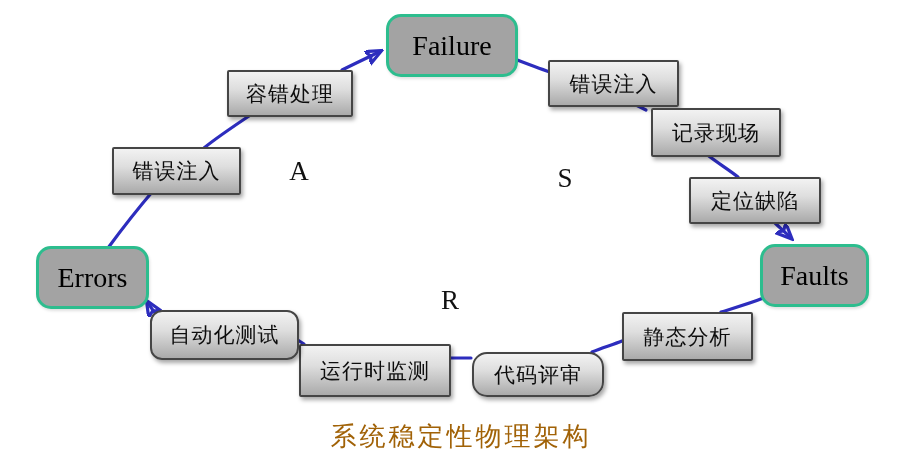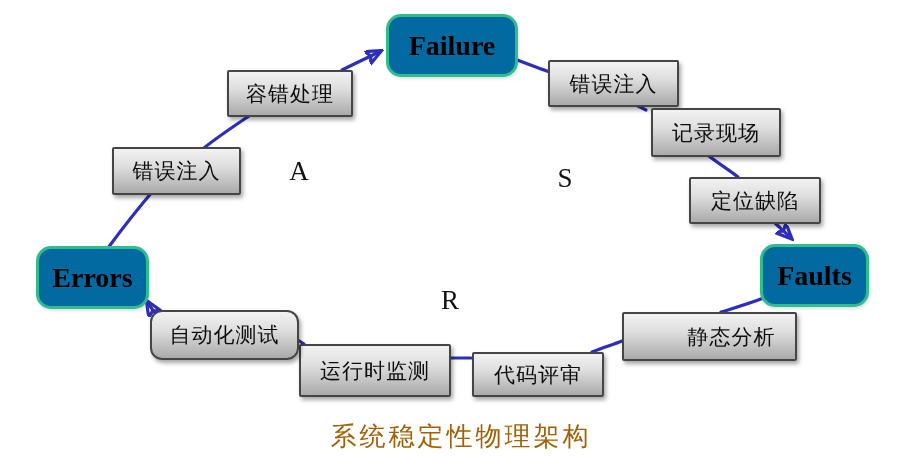--- a/index.html
+++ b/index.html
@@ -19,22 +19,22 @@
   .wires path{stroke:var(--arrow-blue);stroke-width:3.2;fill:none;stroke-linecap:round;}
   .step{
     position:absolute;z-index:2;display:flex;align-items:center;justify-content:center;
     background:linear-gradient(180deg,var(--box-fill-top) 0%,#dedede 40%,var(--box-fill-bottom) 100%);
     border:2px solid var(--box-border);border-radius:2px;
     box-shadow:2px 3px 4px rgba(0,0,0,0.35);
     font-size:21px;letter-spacing:1px;color:var(--text-black);white-space:nowrap;
   }
   .node{
     position:absolute;z-index:2;display:flex;align-items:center;justify-content:center;
-    background:#0369a1;border:3.5px solid var(--node-border);border-radius:15px;
-    font-weight:bold;font-size:28px;color:#000;
+    background:#a3a3a3;border:3.5px solid var(--node-border);border-radius:15px;
+    font-weight:normal;font-size:28px;color:#000;
     box-shadow:1px 2px 3px rgba(0,0,0,0.12);
   }
   .phase-letter{
     position:absolute;z-index:2;width:32px;text-align:center;
     font-size:27px;color:#111;
   }
   .diagram-title{
     position:absolute;z-index:2;left:325px;top:419px;width:272px;text-align:center;
     font-size:26px;letter-spacing:3px;color:#a16207;white-space:nowrap;
   }
@@ -93,24 +93,24 @@
   <div class="step" style="left:548px;top:60px;width:127px;height:43px;">
     <span>错误注入</span>
   </div>
   <div class="step" style="left:651px;top:108px;width:126px;height:45px;">
     <span>记录现场</span>
   </div>
   <div class="step" style="left:689px;top:177px;width:128px;height:43px;">
     <span>定位缺陷</span>
   </div>
 
-  <div class="step" style="left:622px;top:312px;width:127px;height:45px;padding-left:44px;">
+  <div class="step" style="left:622px;top:312px;width:127px;height:45px;">
     <span>静态分析</span>
   </div>
-  <div class="step" style="left:472px;top:352px;width:128px;height:41px;">
+  <div class="step" style="left:472px;top:352px;width:128px;height:41px;border-radius:15px;">
     <span>代码评审</span>
   </div>
   <div class="step" style="left:299px;top:344px;width:148px;height:49px;">
     <span>运行时监测</span>
   </div>
   <div class="step" style="left:150px;top:310px;width:145px;height:46px;border-radius:12px;">
     <span>自动化测试</span>
   </div>
 
   <div class="phase-letter" style="left:283px;top:156px;">A</div>

